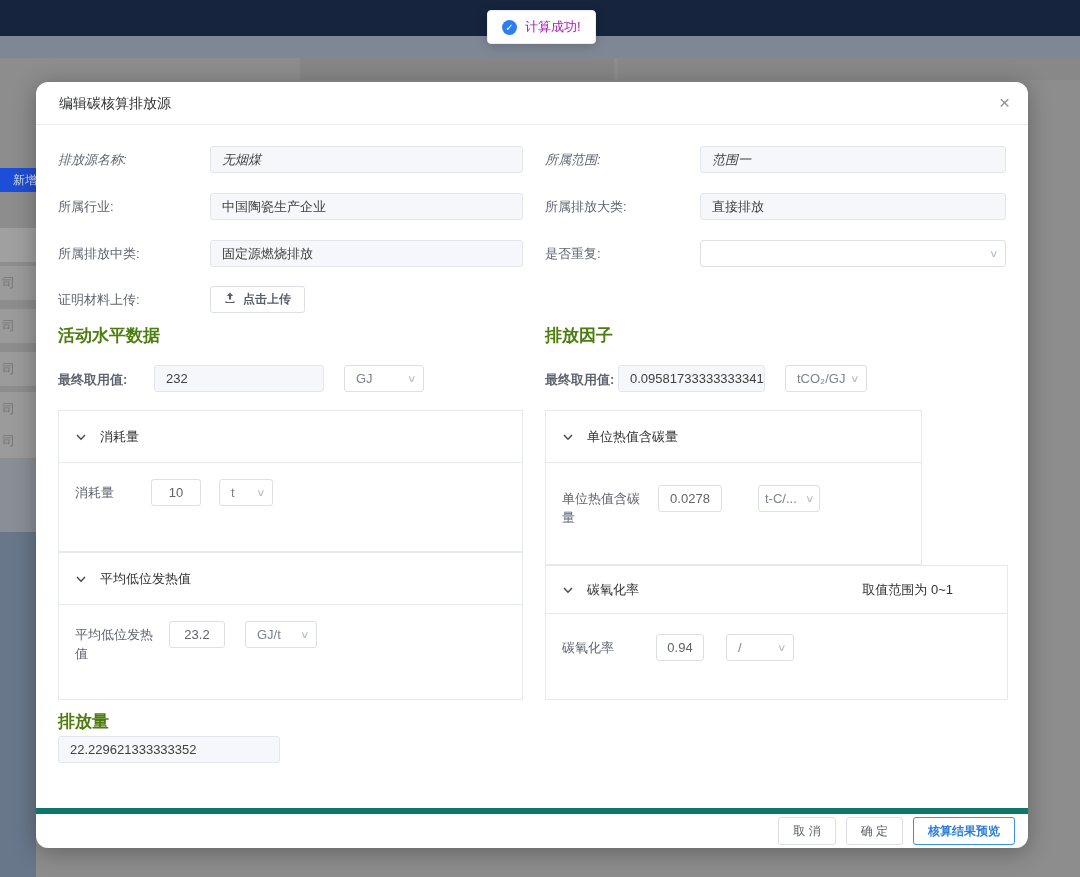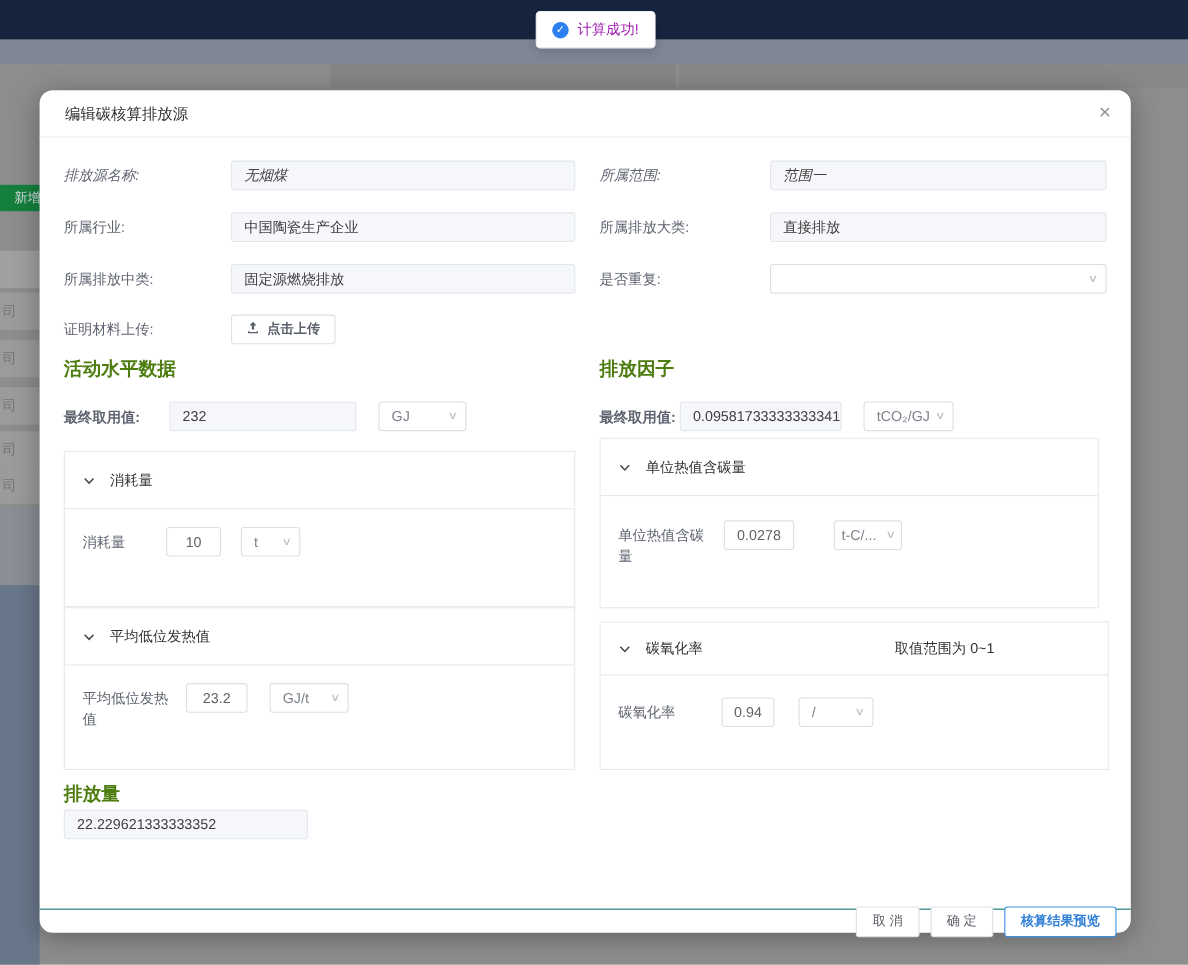--- a/index.html
+++ b/index.html
@@ -4,21 +4,21 @@
 <style>
   * { margin:0; padding:0; box-sizing:border-box; }
   html,body { width:1080px; height:877px; }
   body { font-family:"Liberation Sans","DejaVu Sans",sans-serif; position:relative; overflow:hidden; background:#8d8d8d; }
 
   
   .bg-topbar { position:absolute; left:0; top:0; width:1080px; height:36px; background:#16243e; z-index:1; }
   .bg-band   { position:absolute; left:0; top:36px; width:1080px; height:22px; background:#7f8795; z-index:1; }
   .bg-block1 { position:absolute; left:300px; top:58px; width:314px; height:22px; background:#868686; z-index:1; }
   .bg-block2 { position:absolute; left:618px; top:58px; width:462px; height:22px; background:#888888; z-index:1; }
-  .bg-add    { position:absolute; left:0; top:168px; width:40px; height:24px; background:#15803d; color:#d7dde6;
+  .bg-add    { position:absolute; left:0; top:168px; width:40px; height:24px; background:#1d4ed8; color:#d7dde6;
                font-size:12px; line-height:24px; text-align:right; padding-right:3px; z-index:1; }
   .bg-row    { position:absolute; left:0; width:36px; height:34px; background:#9b9b9b; color:#757575;
                font-size:13px; line-height:34px; padding-left:2px; z-index:1; }
   .bg-gray2  { position:absolute; left:0; top:460px; width:36px; height:72px; background:#8a8f96; z-index:1; }
   .bg-slate  { position:absolute; left:0; top:532px; width:36px; height:345px; background:#68778a; z-index:1; }
 
   
   .toast { position:absolute; left:487px; top:10px; height:34px; min-width:91px; background:#fff;
            border:1px solid #ebeef5; border-radius:4px; box-shadow:0 2px 12px rgba(0,0,0,.18);
            display:flex; align-items:center; gap:8px; padding:0 14px; z-index:30; }
@@ -44,29 +44,29 @@
   .frow { position:absolute; display:flex; }
   .flabel-l { width:152px; padding-top:5px; }
   .flabel-r { width:155px; padding-top:5px; }
 
   .sect { position:absolute; font-size:17px; font-weight:bold; color:#4d7c0f; }
 
   .panel { position:absolute; border:1px solid #e6e9ed; background:#fff; }
   .p-hd { height:52px; display:flex; align-items:center; padding:0 16px; border-bottom:1px solid #e6e9ed; }
   .p-hd .chev { margin-right:13px; display:inline-flex; }
   .p-hd .ttl { font-size:13px; color:#303133; }
-  .p-hd .hint { margin-left:auto; margin-right:87px; font-size:13px; color:#303133; }
+  .p-hd .hint { margin-left:auto; margin-right:38px; font-size:13px; color:#303133; }
   .p-bd { display:flex; padding:16px; }
   .p-lbl { font-size:13px; color:#5f6470; line-height:19px; padding-top:4px; }
 
   .upload-btn { display:inline-flex; align-items:center; gap:7px; height:27px; padding:0 13px;
                 border:1px solid #dcdfe6; border-radius:3px; background:#fff; font-size:12px;
                 font-weight:bold; color:#595f6a; cursor:pointer; }
 
-  .dlg-ft { position:absolute; left:0; bottom:0; width:100%; height:22px; border-top:1px solid #0f766e;
+  .dlg-ft { position:absolute; left:0; bottom:0; width:100%; height:40px; border-top:6px solid #0f766e;
             display:flex; align-items:center; justify-content:flex-end; gap:10px; padding-right:13px; }
   .btn { height:28px; padding:0 14px; border:1px solid #dcdfe6; border-radius:3px; background:#fff;
          font-size:12px; color:#5a5e66; cursor:pointer; }
   .btn.primary-line { border-color:#3d8fe0; color:#2f7fd6; font-weight:bold; }
 </style>
 </head>
 <body>
 
 <div class="bg-topbar"></div>
 <div class="bg-band"></div>
@@ -181,21 +181,21 @@
     <div class="p-bd">
       <span class="p-lbl" style="width:78px; margin-right:16px;">平均低位发热值</span>
       <div class="ipt on" style="width:56px; text-align:center; padding:0 4px;">23.2</div>
       <div class="sel" style="width:72px; margin-left:20px;">
         <span>GJ/t</span>
         <span class="car">∨</span>
       </div>
     </div>
   </div>
 
-  <div class="panel" style="left:509px; top:316px; width:454px; height:155px;">
+  <div class="panel" style="left:509px; top:328px; width:377px; height:155px;">
     <div class="p-hd">
       <span class="chev">
         <svg width="12" height="12" viewBox="0 0 12 12">
             <polyline points="2,4 6,8.2 10,4" stroke="#43484f" stroke-width="1.4" fill="none"></polyline>
           </svg>
       </span>
       <span class="ttl">单位热值含碳量</span>
     </div>
     <div class="p-bd" style="padding-top:22px;">
       <span class="p-lbl" style="width:80px; margin-right:16px;">单位热值含碳量</span>

